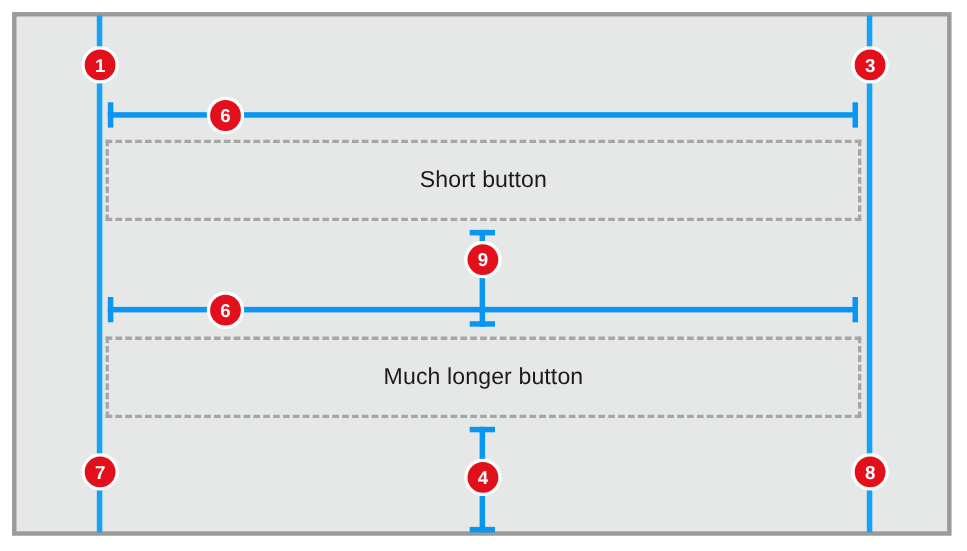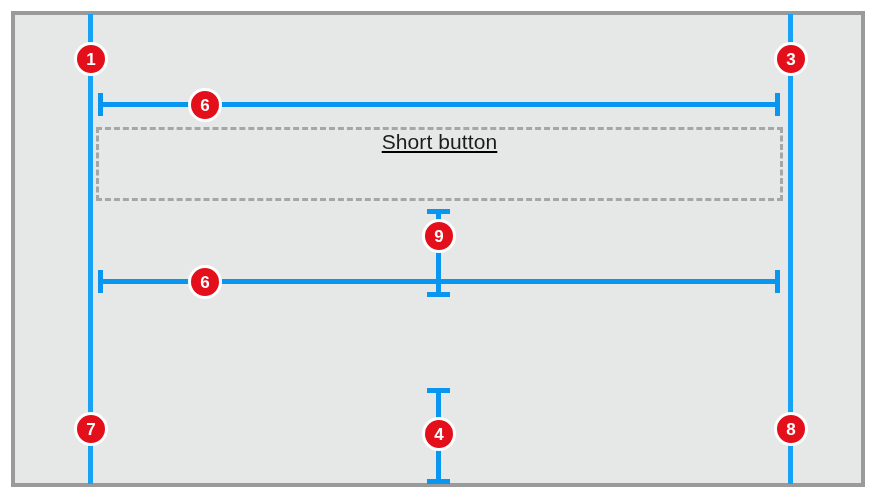--- a/index.html
+++ b/index.html
@@ -58,23 +58,22 @@
     height: 5px;
     width: 23px;
     background: #0896f0;
   }
   
   .btn-box {
     position: absolute;
     border: 3px dashed #a6a6a6;
     box-sizing: border-box;
     display: flex;
-    align-items: flex-start;
+    align-items: center;
     justify-content: center;
-    text-decoration: underline;
   }
   .btn-label {
     font-size: 21px;
     color: #1b1b1b;
     font-family: "Liberation Sans", sans-serif;
     letter-spacing: 0.1px;
     white-space: nowrap;
   }
   
   .badge {
@@ -114,20 +113,23 @@
   </div>
 
   <div class="dim-v" style="left:436px; top:209px; width:5px; height:88px;"></div>
   <div class="cap-h" style="left:427px; top:209px;"></div>
   <div class="cap-h" style="left:427px; top:292px;"></div>
 
   <div class="dim-h" style="left:98px; top:279px; width:682px;"></div>
   <div class="cap-v" style="left:98px; top:270px;"></div>
   <div class="cap-v" style="left:775px; top:270px;"></div>
 
+  <div class="btn-box" style="left:96px; top:306px; width:687px; height:74px;">
+    <span class="btn-label">Much longer button</span>
+  </div>
 
   <div class="dim-v" style="left:436px; top:388px; width:5px; height:96px;"></div>
   <div class="cap-h" style="left:427px; top:388px;"></div>
   <div class="cap-h" style="left:427px; top:479px;"></div>
 
   <div class="badge" style="left:74px; top:42px;">1</div>
 
   <div class="badge" style="left:774px; top:42px;">3</div>
 
   <div class="badge" style="left:188px; top:88px;">6</div>

